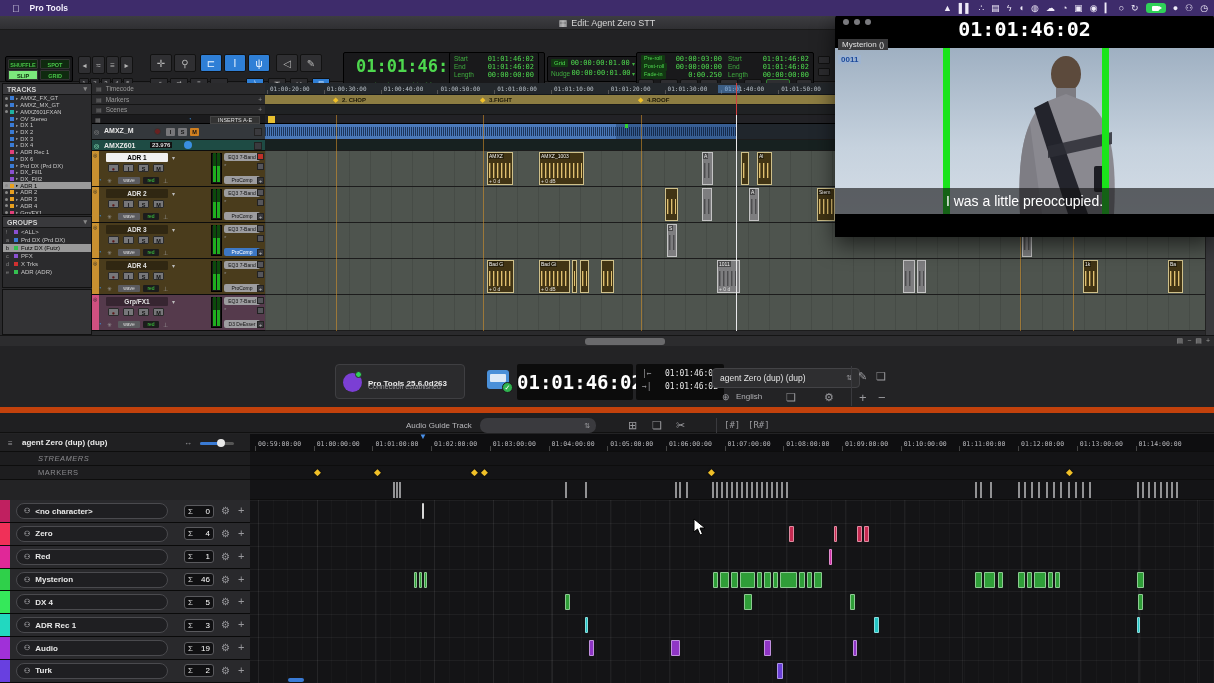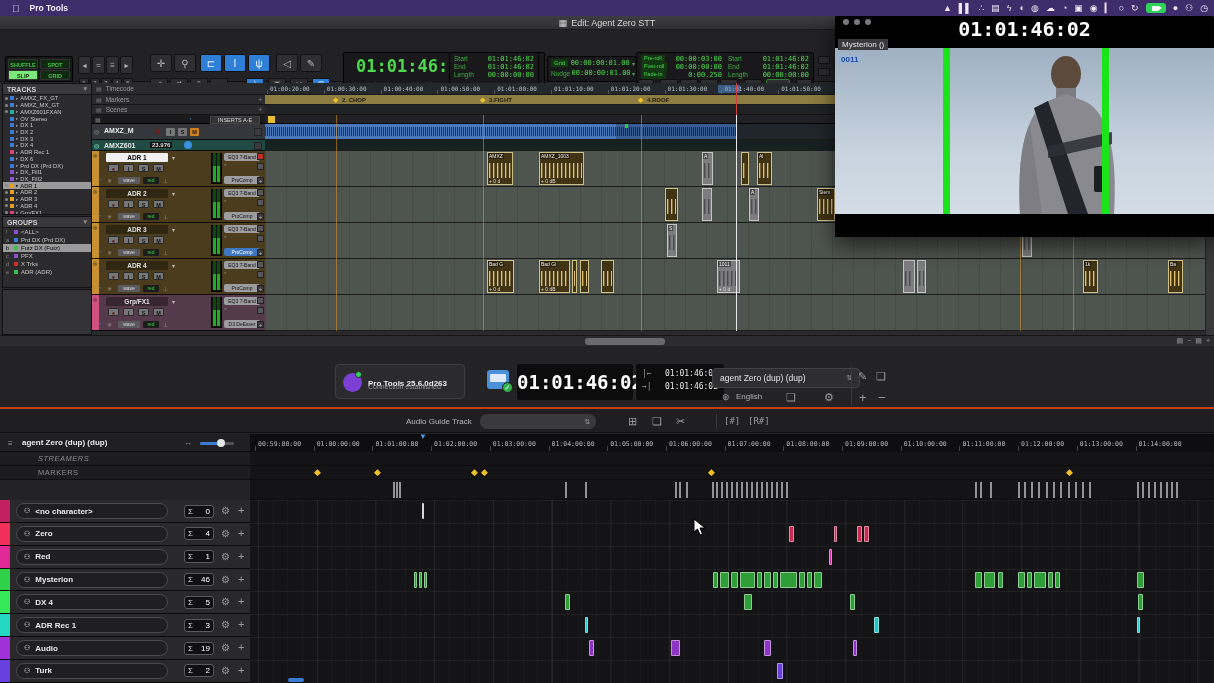--- a/index.html
+++ b/index.html
@@ -780,21 +780,21 @@
     <span class="cp-icon" style="left:722px;top:46px;font-size:9px;">⊕</span>
     <span style="position:absolute;left:736px;top:46px;font-size:8px;color:#b0b0b4;">English</span>
     <span class="cp-icon" style="left:786px;top:45px;">❏</span>
     <span class="cp-icon" style="left:824px;top:45px;">⚙</span>
     <div style="position:absolute;left:851px;top:20px;width:1px;height:40px;background:#3a3a3e;"></div>
     <span class="cp-icon" style="left:858px;top:24px;">✎</span>
     <span class="cp-icon" style="left:876px;top:24px;">❏</span>
     <span class="cp-icon" style="left:859px;top:44px;font-size:13px;">+</span>
     <span class="cp-icon" style="left:878px;top:44px;font-size:13px;">−</span>
 
-    <div style="position:absolute;left:0;top:61px;width:1214px;height:26px;background:#1f1f21;border-top:2px solid #c2410c;border-bottom:1px solid #101010;">
+    <div style="position:absolute;left:0;top:61px;width:1214px;height:26px;background:#1f1f21;border-top:6px solid #c2410c;border-bottom:1px solid #101010;">
       <span style="position:absolute;left:406px;top:8px;font-size:8px;color:#b8b8bc;">Audio Guide Track</span>
       <div style="position:absolute;left:480px;top:5px;width:116px;height:15px;background:#3a3a3e;border-radius:7px;display:flex;align-items:center;justify-content:flex-end;padding:0 6px;">
         <span style="font-size:8px;color:#ddd;"></span>
         <span style="color:#9a9a9e;font-size:7px;">⇅</span>
       </div>
       <span class="cp-icon" style="left:628px;top:6px;">⊞</span>
       <span class="cp-icon" style="left:652px;top:6px;">❏</span>
       <span class="cp-icon" style="left:676px;top:6px;">✂</span>
       <span class="cp-icon" style="left:700px;top:8px;"><span class="funnel"></span></span>
       <div style="position:absolute;left:716px;top:5px;width:1px;height:15px;background:#3a3a3e;"></div>
@@ -1075,20 +1075,21 @@
         <ellipse cx="76" cy="26" rx="15" ry="18" fill="#5c4a3c"></ellipse>
         <rect x="66" y="40" width="20" height="10" fill="#7d7c82"></rect>
         <path d="M30,166 C26,96 40,62 58,53 L76,46 94,53 C116,62 128,98 124,166 Z" fill="#8a8990"></path>
         <path d="M58,53 L98,166 L78,166 L44,60 Z" fill="#23242c"></path>
         <path d="M58,98 L122,84 L122,96 L58,110 Z" fill="#2d2e36" opacity="0.85"></path>
         <rect x="104" y="118" width="12" height="26" rx="2" fill="#1d1e24"></rect>
         <path d="M30,166 C28,120 32,92 40,76 L52,166 Z" fill="#7e7d84"></path>
       </svg>
       <div class="streamer" id="streamer-a" style="left: 108px; background: rgb(27, 228, 27);"></div>
       <div class="streamer" id="streamer-b" style="left: 267px; background: rgb(27, 228, 27);"></div>
+      <div id="vw-sub">I was a little preoccupied.</div>
     </div>
     <div style="position:absolute;left:3px;top:24px;background:#3a3a3c;padding:1px 4px;font-size:8px;color:#e0e0e0;"><span>Mysterion ()</span></div>
     <div style="position:absolute;left:3px;top:40px;background:#9fb4cf;padding:0 3px;font-size:8px;font-weight:bold;color:#1c4a9c;"><span>0011</span></div>
   </div>
 
   <svg width="14" height="18" viewBox="0 0 14 18" style="position:absolute;left:693px;top:518px;z-index:99;">
     <path d="M1,1 L1,14 L4.5,11 L7,17 L9.5,16 L7,10 L12,10 Z" fill="#fff" stroke="#000" stroke-width="1"></path>
   </svg>
 </div>
 

